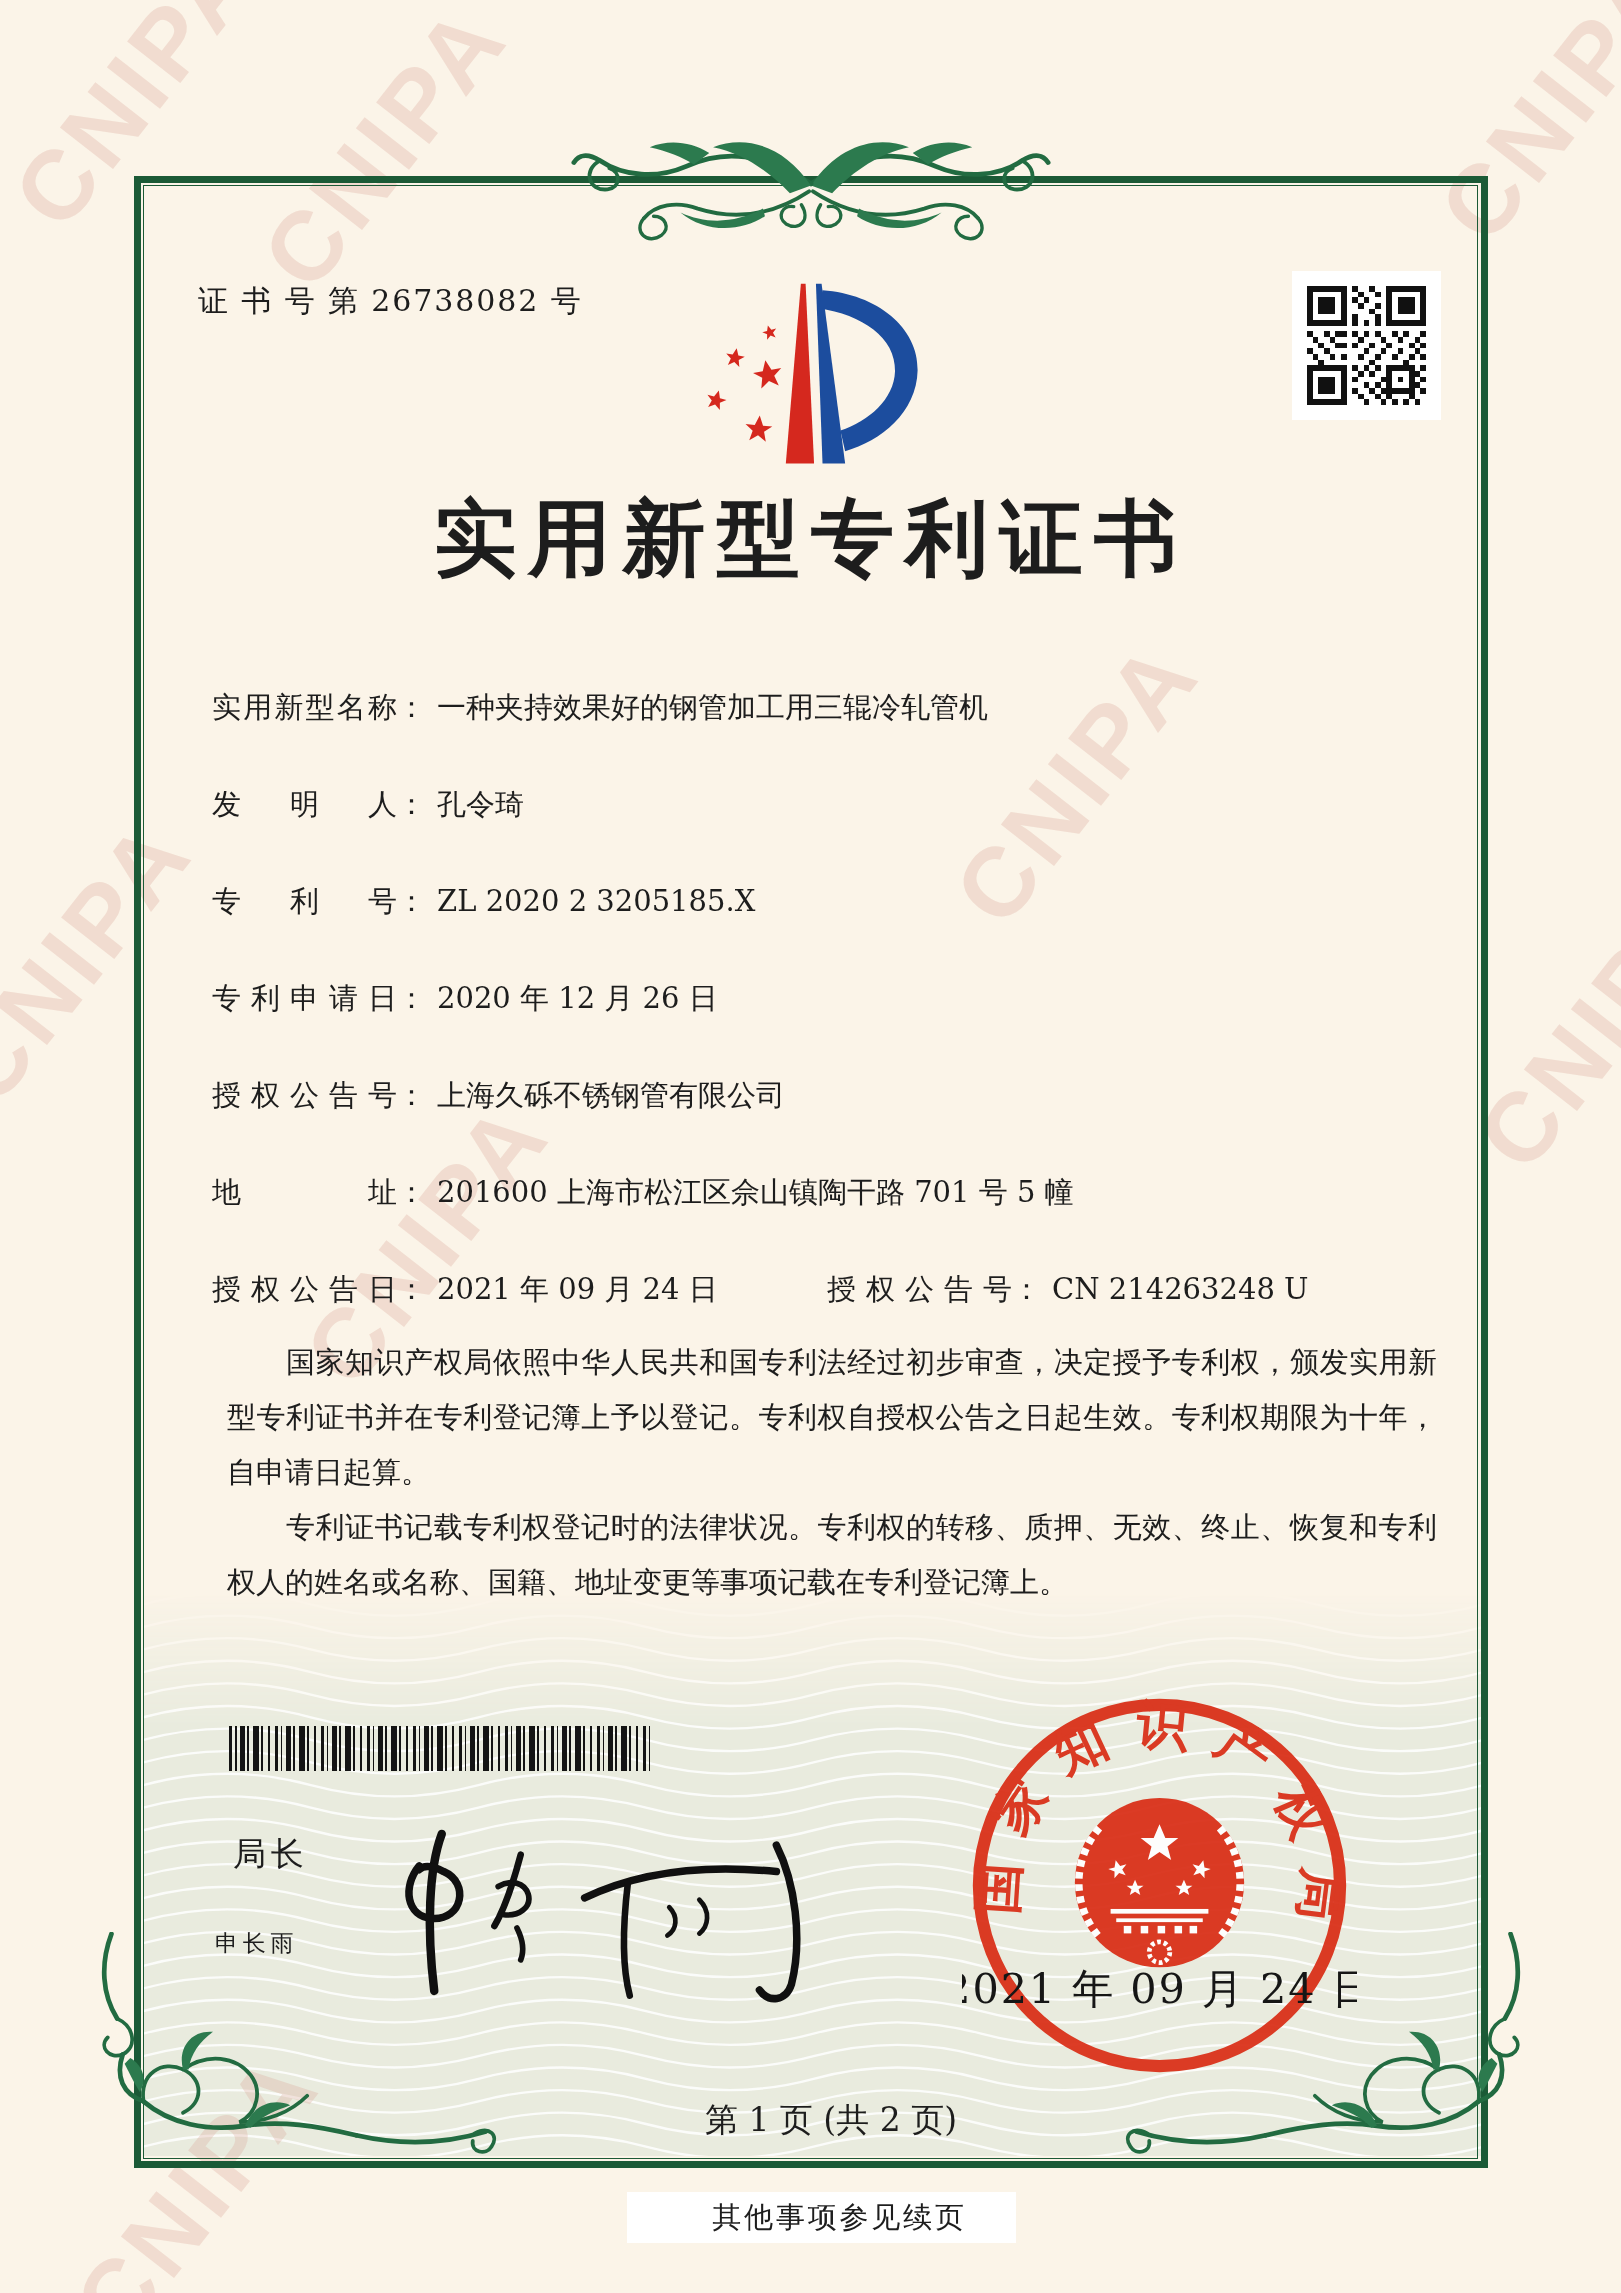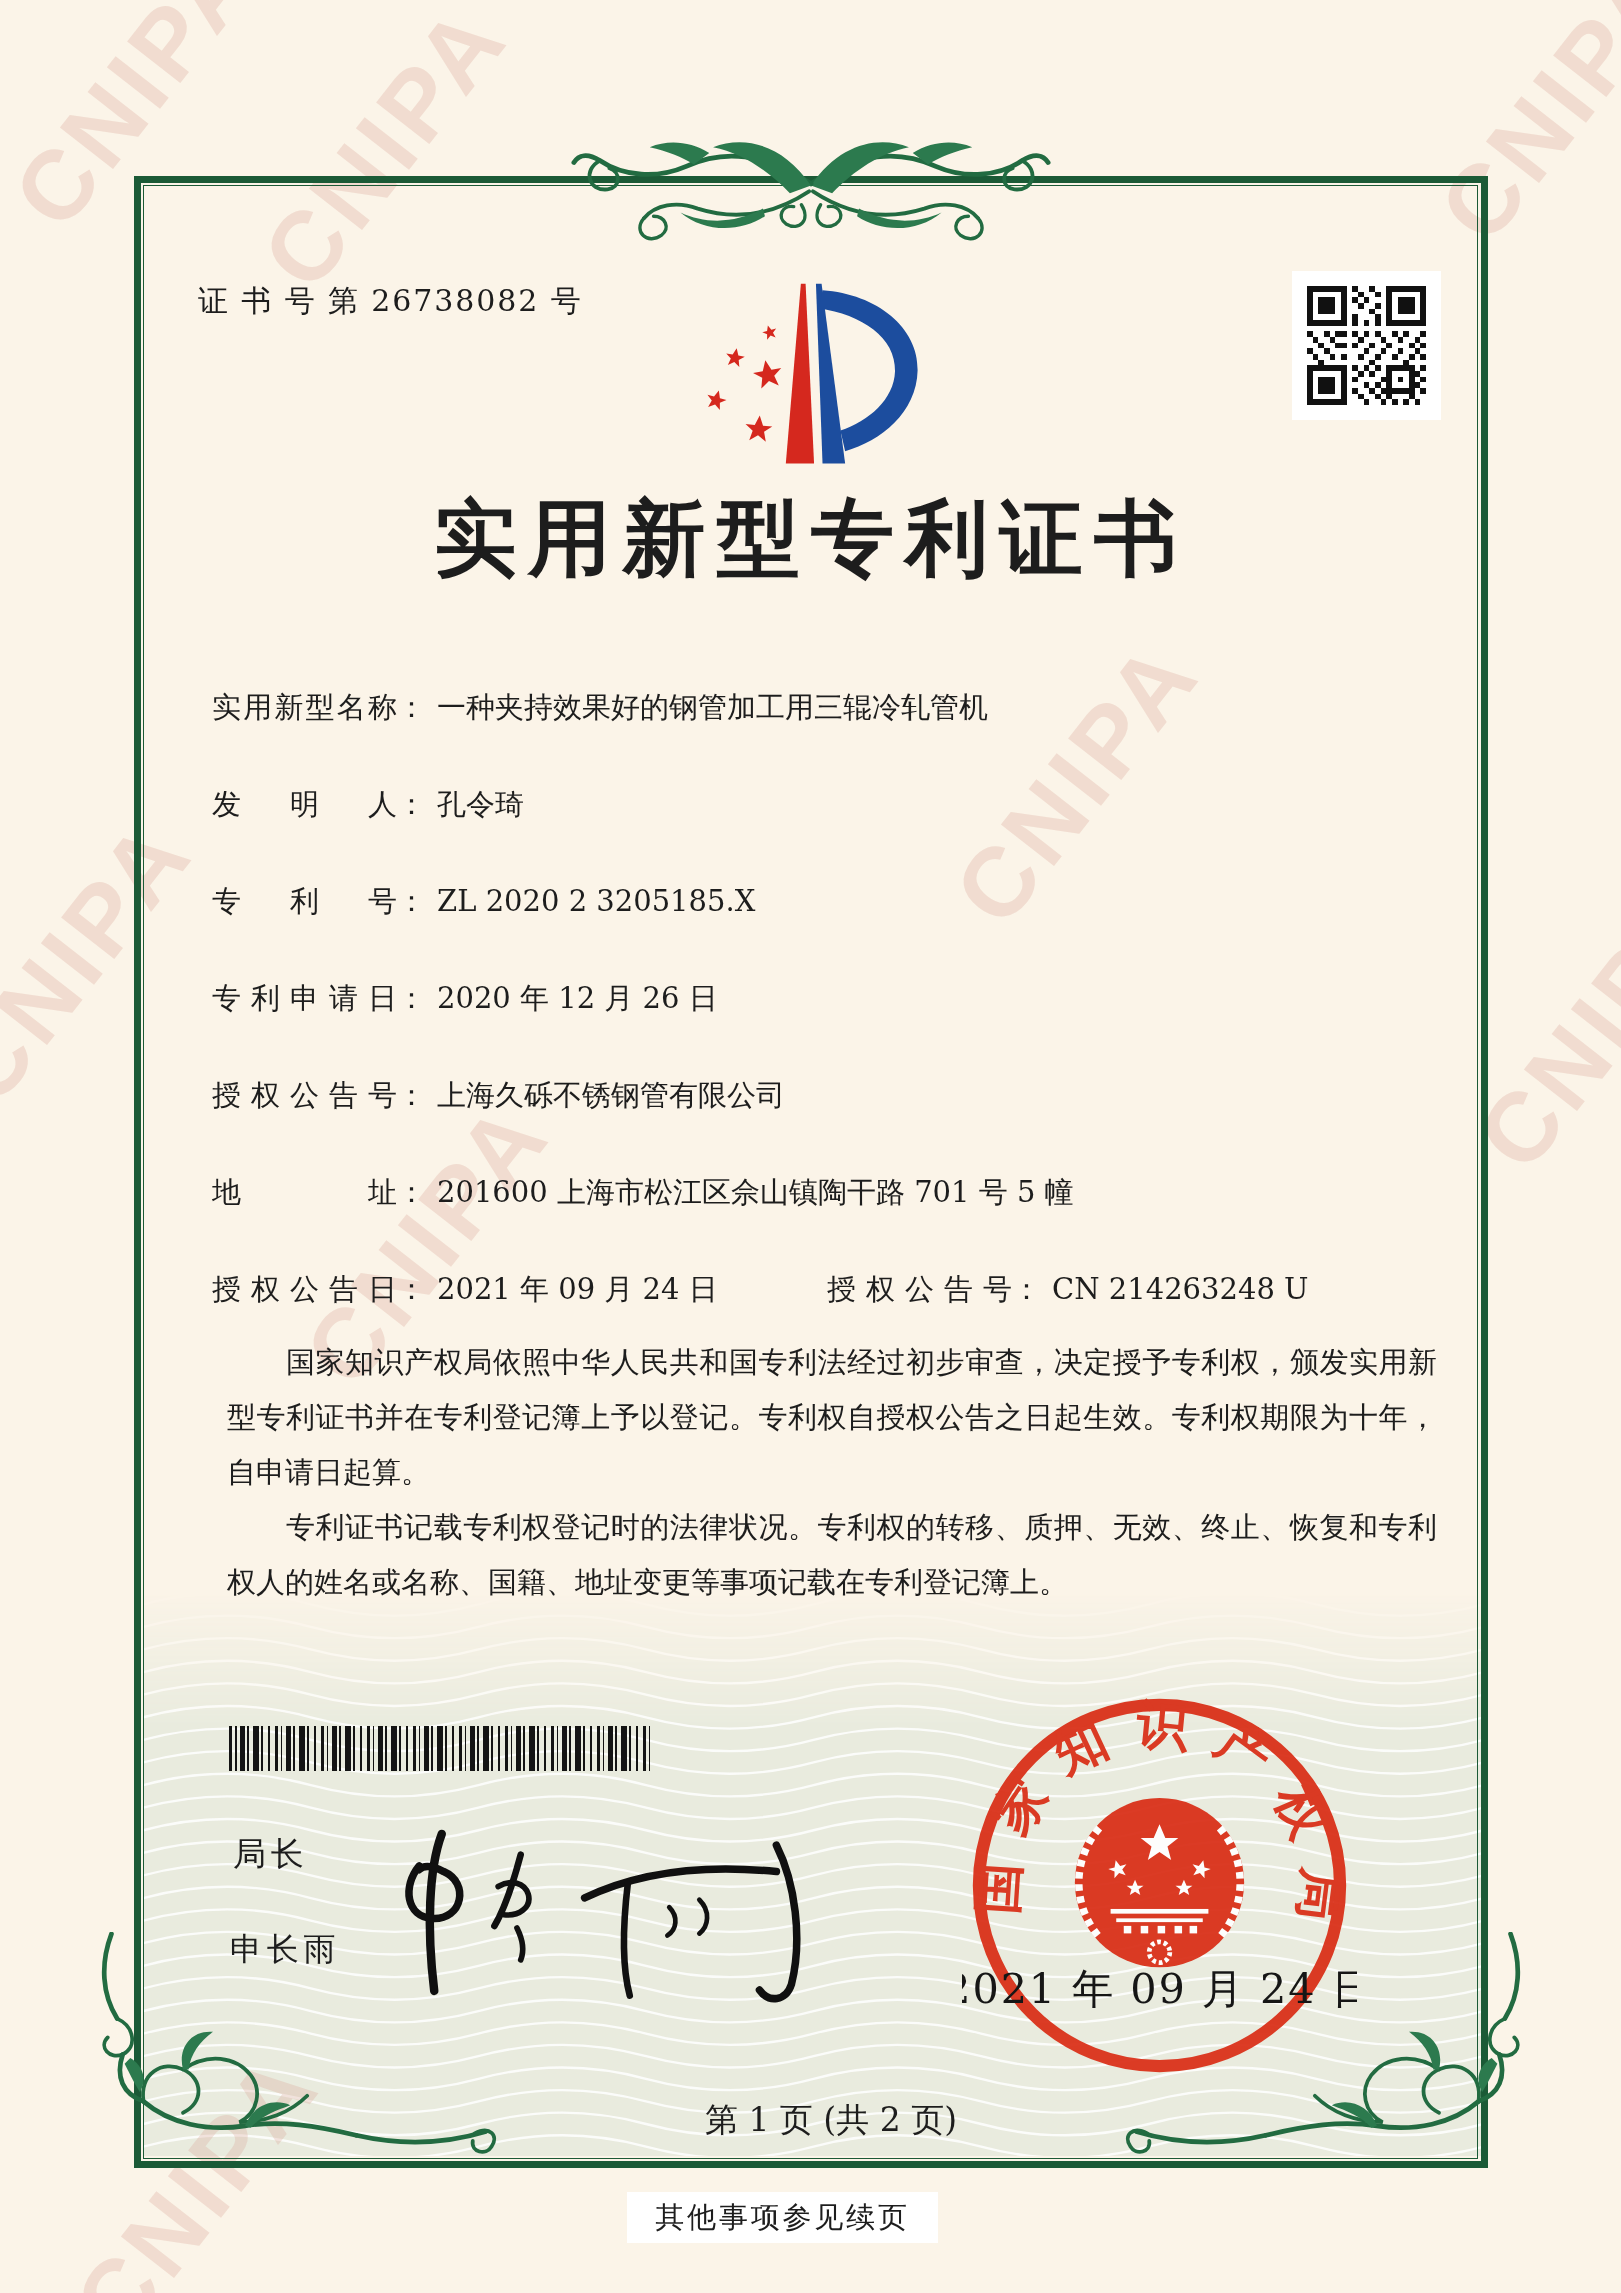--- a/index.html
+++ b/index.html
@@ -42,25 +42,25 @@
   .barcode{position:absolute;left:229px;top:1726px;width:421px;height:45px;z-index:4;
     background:repeating-linear-gradient(90deg,
       #141414 0 2.8px,rgba(0,0,0,0) 2.8px 5.6px,
       #141414 5.6px 7.5px,rgba(0,0,0,0) 7.5px 11.3px,
       #141414 11.3px 16px,rgba(0,0,0,0) 16px 18px,
       #141414 18px 20px,rgba(0,0,0,0) 20px 24.5px,
       #141414 24.5px 30px,rgba(0,0,0,0) 30px 32px,
       #141414 32px 34px,rgba(0,0,0,0) 34px 39px,
       #141414 39px 41px,rgba(0,0,0,0) 41px 46px);}
   .issuer-title{position:absolute;left:233px;top:1832px;font-size:33px;letter-spacing:4.7px;z-index:4;}
-  .issuer-name{position:absolute;left:230px;top:1928px;font-size:32px;letter-spacing:4.7px;z-index:4;}
+  .issuer-name{position:absolute;left:215px;top:1928px;font-size:23px;letter-spacing:4.7px;z-index:4;}
   .page-info{position:absolute;left:134px;top:2098px;width:1394px;text-align:center;
     font-size:33px;z-index:4;}
-  .note-box{position:absolute;left:627px;top:2192px;width:311px;height:51px;background:#ffffff;
-    display:flex;align-items:center;justify-content:center;font-size:29px;letter-spacing:2.8px;z-index:4;}
+  .note-box{position:absolute;left:627px;top:2192px;width:353px;height:51px;background:#ffffff;
+    display:flex;align-items:center;justify-content:center;font-size:29px;letter-spacing:2.8px;z-index:4;padding-left:36px;}
   .sig-svg{position:absolute;left:400px;top:1817px;z-index:4;}
   .seal-svg{position:absolute;left:962px;top:1687px;z-index:4;}
   .logo-svg{position:absolute;left:702px;top:279px;z-index:4;}
   .qr-box{position:absolute;left:1292px;top:271px;width:149px;height:149px;background:#ffffff;
     z-index:4;display:flex;align-items:center;justify-content:center;}
   .orn-top{position:absolute;left:571px;top:124px;z-index:3;}
   .orn-bl{position:absolute;left:87px;top:1932px;z-index:3;}
   .orn-br{position:absolute;left:1121px;top:1932px;z-index:3;}
 </style>
 </head>

